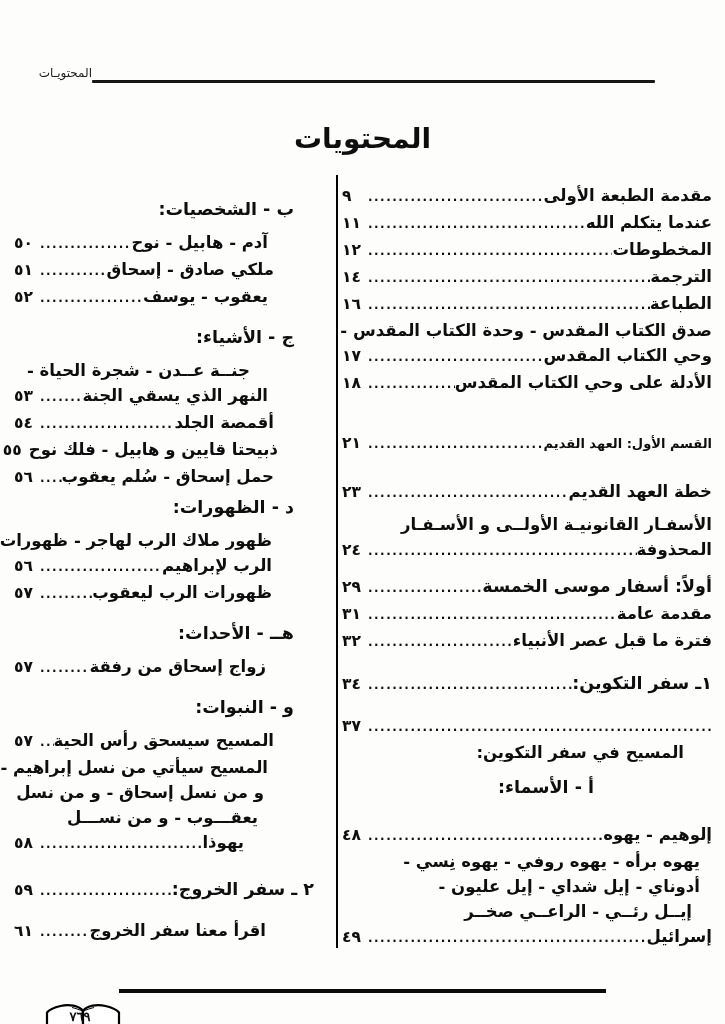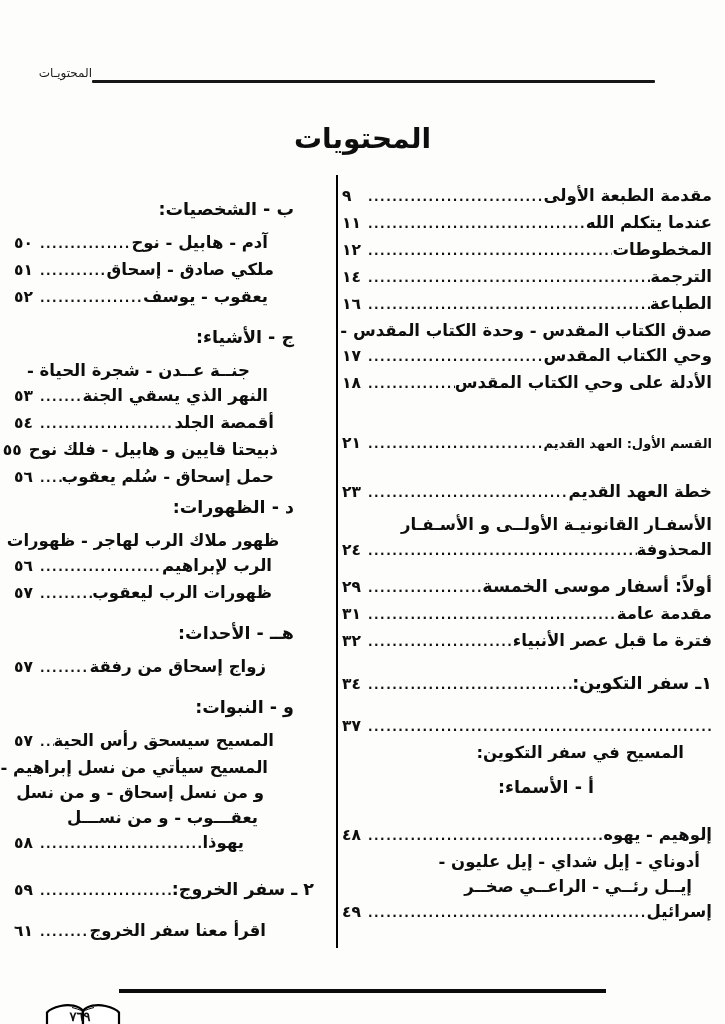--- a/index.html
+++ b/index.html
@@ -157,20 +157,23 @@
       </div>
       <div class="entry sz-sub" style="margin-top: 10px; padding-right: 118px;">
         <span class="txt">أ -  الأسماء:</span>
       </div>
       <div class="entry" style="margin-top: 22px;">
         <span class="txt">إلوهيم - يهوه</span>
         <span class="dots"></span>
         <span class="pg">٤٨</span>
       </div>
       <div class="entry" style="padding-right: 12px;">
+        <span class="txt">يهوه برأه - يهوه روفي - يهوه نِسي -</span>
+      </div>
+      <div class="entry" style="padding-right: 12px;">
         <span class="txt">أدوناي - إيل شداي - إيل عليون -</span>
       </div>
       <div class="entry" style="padding-right: 20px;">
         <span class="txt">إيــل رئــي - الراعــي صخــر</span>
       </div>
       <div class="entry">
         <span class="txt">إسرائيل</span>
         <span class="dots"></span>
         <span class="pg">٤٩</span>
       </div>
@@ -217,21 +220,21 @@
         <span class="pg">٥٥</span>
       </div>
       <div class="entry" style="padding-right: 56px;">
         <span class="txt">حمل إسحاق - سُلم يعقوب</span>
         <span class="dots"></span>
         <span class="pg">٥٦</span>
       </div>
       <div class="entry sz-sub" style="margin-top: 4px; padding-right: 36px;">
         <span class="txt">د -  الظهورات:</span>
       </div>
-      <div class="entry" style="margin-top: 8px; padding-right: 58px; justify-content: center;">
+      <div class="entry" style="margin-top: 8px; padding-right: 58px;">
         <span class="txt">ظهور ملاك الرب لهاجر - ظهورات</span>
       </div>
       <div class="entry" style="padding-right: 58px;">
         <span class="txt">الرب لإبراهيم</span>
         <span class="dots"></span>
         <span class="pg">٥٦</span>
       </div>
       <div class="entry" style="padding-right: 58px;">
         <span class="txt">ظهورات الرب ليعقوب</span>
         <span class="dots"></span>

